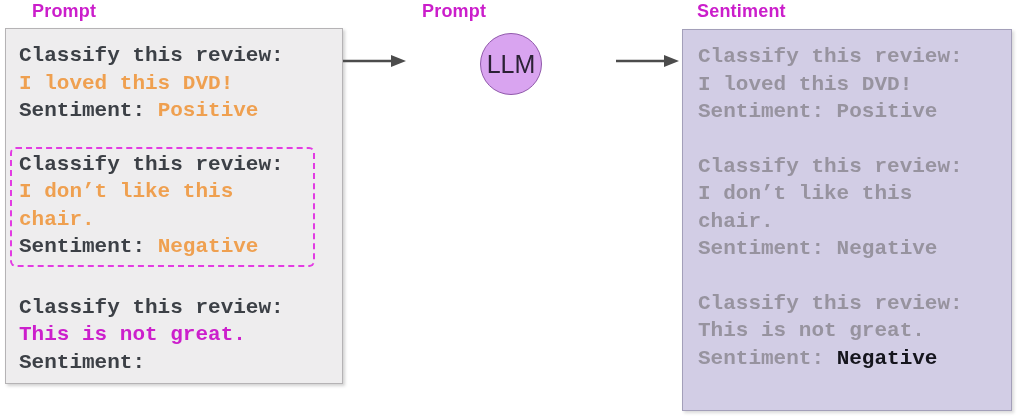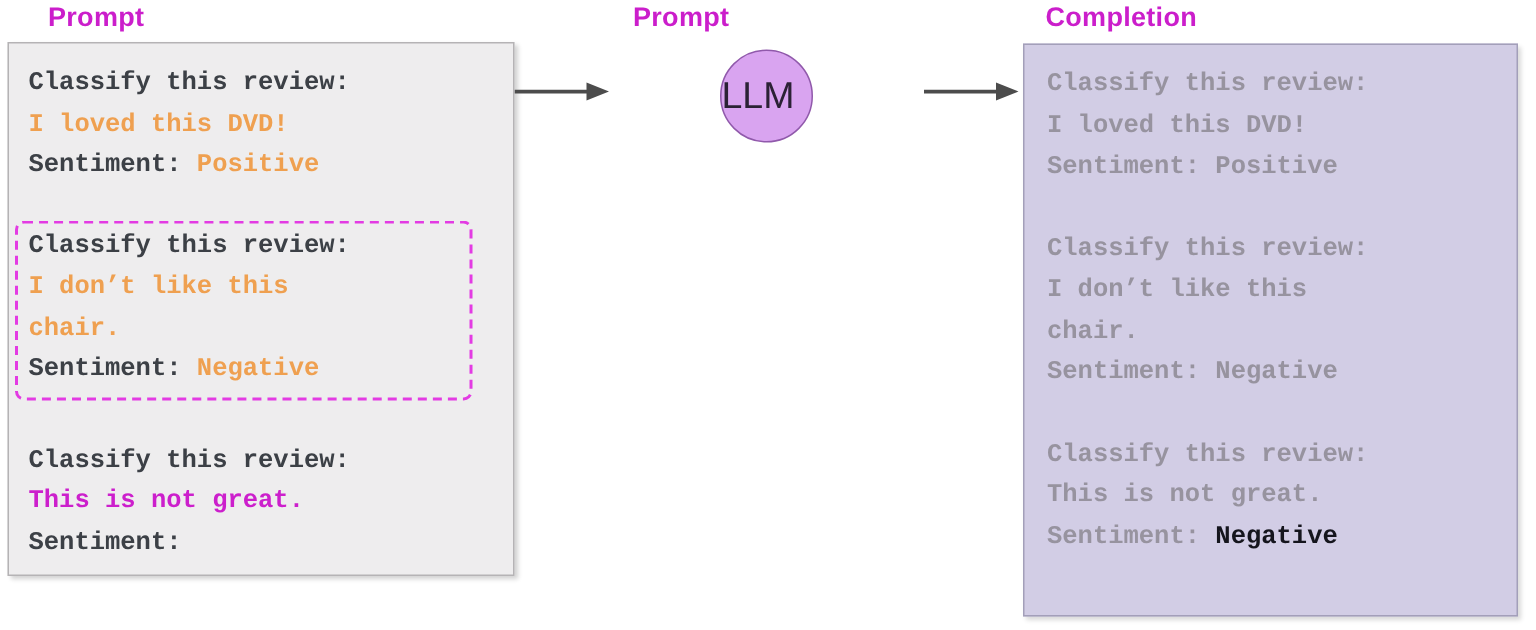--- a/index.html
+++ b/index.html
@@ -20,21 +20,21 @@
   }
   #prompt-label { left: 32px; }
   #model-label { left: 422px; }
   #completion-label { left: 697px; }
 
   .code-box {
     position: absolute;
     box-sizing: border-box;
     font-family: "Liberation Mono", monospace;
     font-weight: 700;
-    font-size: 17px;
+    font-size: 21px;
     line-height: 27.5px;
     white-space: pre;
   }
   #prompt-box {
     left: 5px; top: 28px;
     width: 338px; height: 356px;
     background: var(--prompt_bg);
     border: 1px solid var(--prompt_border);
     box-shadow: 2px 2px 3px rgba(0,0,0,0.18);
     padding: 13px 13px;
@@ -65,21 +65,21 @@
   .llm-node {
     position: absolute;
     left: 480px; top: 33px;
     width: 62px; height: 62px;
     border-radius: 50%;
     background: var(--circle_fill);
     border: 1.5px solid var(--circle_stroke);
     box-sizing: border-box;
     display: flex;
     align-items: center;
-    justify-content: flex-start;
+    justify-content: center;
     font-size: 25px;
     font-weight: 400;
     color: #2b2135;
   }
   .arrow { position: absolute; color: var(--arrow); }
   #arrow-1 { left: 343px; top: 52px; }
   #arrow-2 { left: 616px; top: 52px; }
 </style>
 </head>
 <body>
@@ -99,17 +99,17 @@
 
   <div class="llm-node">
     <span>LLM</span>
   </div>
 
   <svg id="arrow-2" class="arrow" width="64" height="18" viewBox="0 0 64 18">
     <line x1="0" y1="9" x2="50" y2="9" stroke="currentColor" stroke-width="2.5"></line>
     <polygon points="48,3 63,9 48,15" fill="currentColor"></polygon>
   </svg>
 
-  <div id="completion-label" class="col-label">Completion</div>
+  <div id="completion-label" class="col-label">Sentiment</div>
 
   <div id="completion-box" class="code-box"><div class="example"><div class="code-line"><span class="seg-gray">Classify this review:</span></div><div class="code-line"><span class="seg-gray">I loved this DVD!</span></div><div class="code-line"><span class="seg-gray">Sentiment: Positive</span></div></div><div class="example"><div class="code-line"><span class="seg-gray">Classify this review:</span></div><div class="code-line"><span class="seg-gray">I don’t like this</span></div><div class="code-line"><span class="seg-gray">chair.</span></div><div class="code-line"><span class="seg-gray">Sentiment: Negative</span></div></div><div class="example"><div class="code-line"><span class="seg-gray">Classify this review:</span></div><div class="code-line"><span class="seg-gray">This is not great.</span></div><div class="code-line"><span class="seg-gray">Sentiment: </span><span class="seg-answer">Negative</span></div></div></div>
 
 </div>
 
 </body></html>

